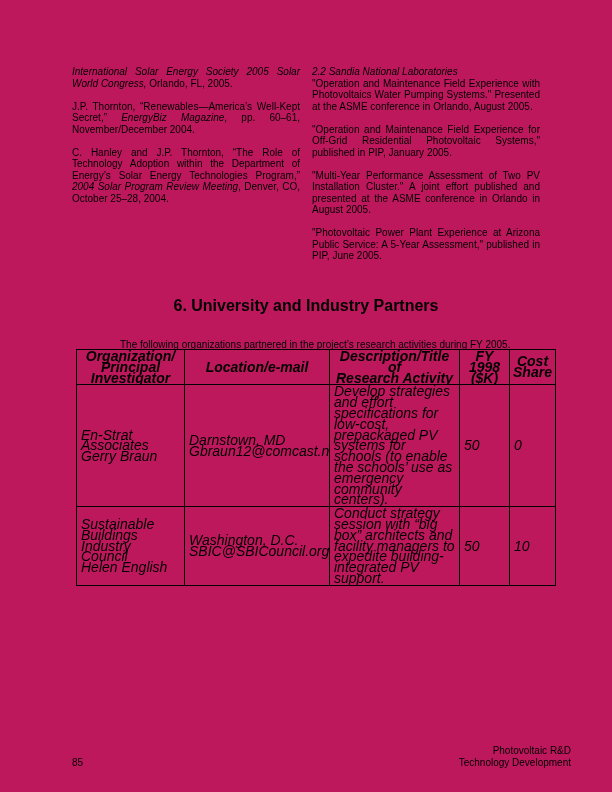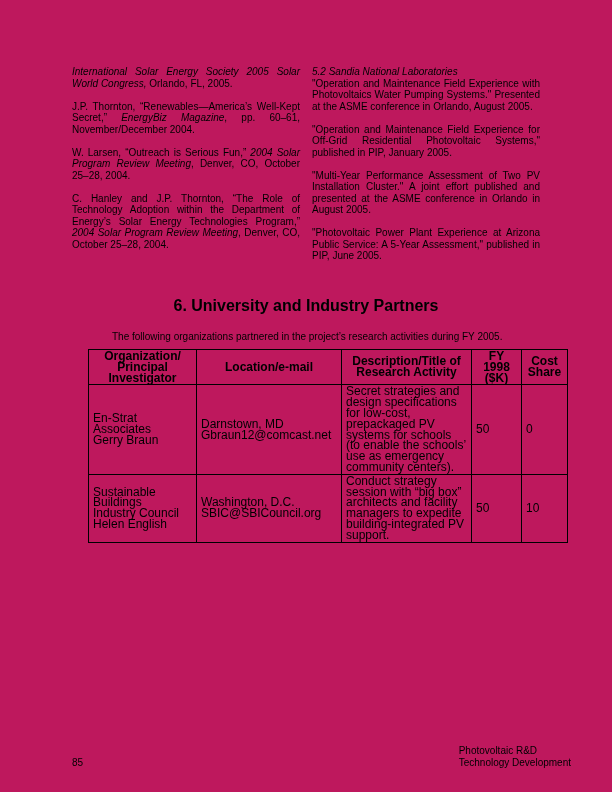--- a/index.html
+++ b/index.html
@@ -38,33 +38,34 @@
     margin: 0;
     font-size: 16px;
     font-weight: bold;
     text-align: center;
   }
   .intro {
     position: absolute;
     top: 327px;
     left: 72px;
     width: 468px;
-    margin: 4px;
+    margin: 12px;
     text-indent: 36px;
     text-align: left;
   }
   table.partners {
     position: absolute;
     top: 349px;
-    left: 88px;
+    left: 76px;
     width: 479px;
     border-collapse: collapse;
     table-layout: fixed;
-    font-size: 12px;
+    font-size: 14px;
     line-height: 10.8px;
+    font-style: italic;
   }
   table.partners th, table.partners td {
     border: 1px solid #000000;
     padding: 1px 4px;
     vertical-align: middle;
     white-space: pre-line;
     overflow: hidden;
   }
   table.partners th {
     font-weight: bold;
@@ -77,38 +78,37 @@
     position: absolute;
     bottom: 24px;
     left: 72px;
     width: 468px;
     text-align: left;
   }
   .footer-right {
     position: absolute;
     bottom: 24px;
     right: 49px;
-    text-align: left;
+    text-align: right;
     line-height: 11.5px;
   }
 </style>
 </head>
 <body>
 
 <div class="page">
 
   <div class="columns">
     <div class="col">
       <p><span class="it">International Solar Energy Society 2005 Solar World Congress,</span><span> Orlando, FL, 2005.</span></p>
       <p><span>J.P. Thornton, “Renewables—America’s Well-Kept Secret,” </span><span class="it">EnergyBiz Magazine</span><span>, pp. 60–61, November/December 2004.</span></p>
-      <p><span>W. Larsen, “Outreach is Serious Fun,” </span><span class="it">2004 Solar Program Review Meeting</span><span>, Denver, CO, October 25–28, 2004.</span></p>
       <p><span>C. Hanley and J.P. Thornton, “The Role of Technology Adoption within the Department of Energy’s Solar Energy Technologies Program,” </span><span class="it">2004 Solar Program Review Meeting</span><span>, Denver, CO, October 25–28, 2004.</span></p>
     </div>
     <div class="col">
-      <p class="it subhead">5.2 Sandia National Laboratories</p>
+      <p class="it subhead">2.2 Sandia National Laboratories</p>
       <p>"Operation and Maintenance Field Experience with Photovoltaics Water Pumping Systems."  Presented at the ASME conference in Orlando, August 2005.</p>
       <p>"Operation and Maintenance Field Experience for Off-Grid Residential Photovoltaic Systems," published in PIP, January 2005.</p>
       <p>"Multi-Year Performance Assessment of Two PV Installation Cluster."  A joint effort published and presented at the ASME conference in Orlando in August 2005.</p>
       <p>"Photovoltaic Power Plant Experience at Arizona Public Service:  A 5-Year Assessment," published in PIP, June 2005.</p>
     </div>
   </div>
 
   <h2 class="section-heading">6.  University and Industry Partners</h2>
 
   <p class="intro">The following organizations partnered in the project’s research activities during FY 2005.</p>
@@ -133,21 +133,21 @@
         <th>Cost
 Share</th>
       </tr>
     </thead>
     <tbody>
       <tr>
         <td>En-Strat Associates
 Gerry Braun</td>
         <td>Darnstown, MD
 Gbraun12@comcast.net</td>
-        <td class="desc">Secret strategies and design specifications for low-cost, prepackaged PV systems for schools (to enable the schools’ use as emergency community centers).</td>
+        <td class="desc">Develop strategies and effort specifications for low-cost, prepackaged PV systems for schools (to enable the schools’ use as emergency community centers).</td>
         <td class="num">50</td>
         <td class="num">0</td>
       </tr>
       <tr>
         <td>Sustainable Buildings
 Industry Council
 Helen English</td>
         <td>Washington, D.C.
 SBIC@SBICouncil.org</td>
         <td class="desc">Conduct strategy session with “big box” architects and facility managers to expedite building-integrated PV support.</td>

